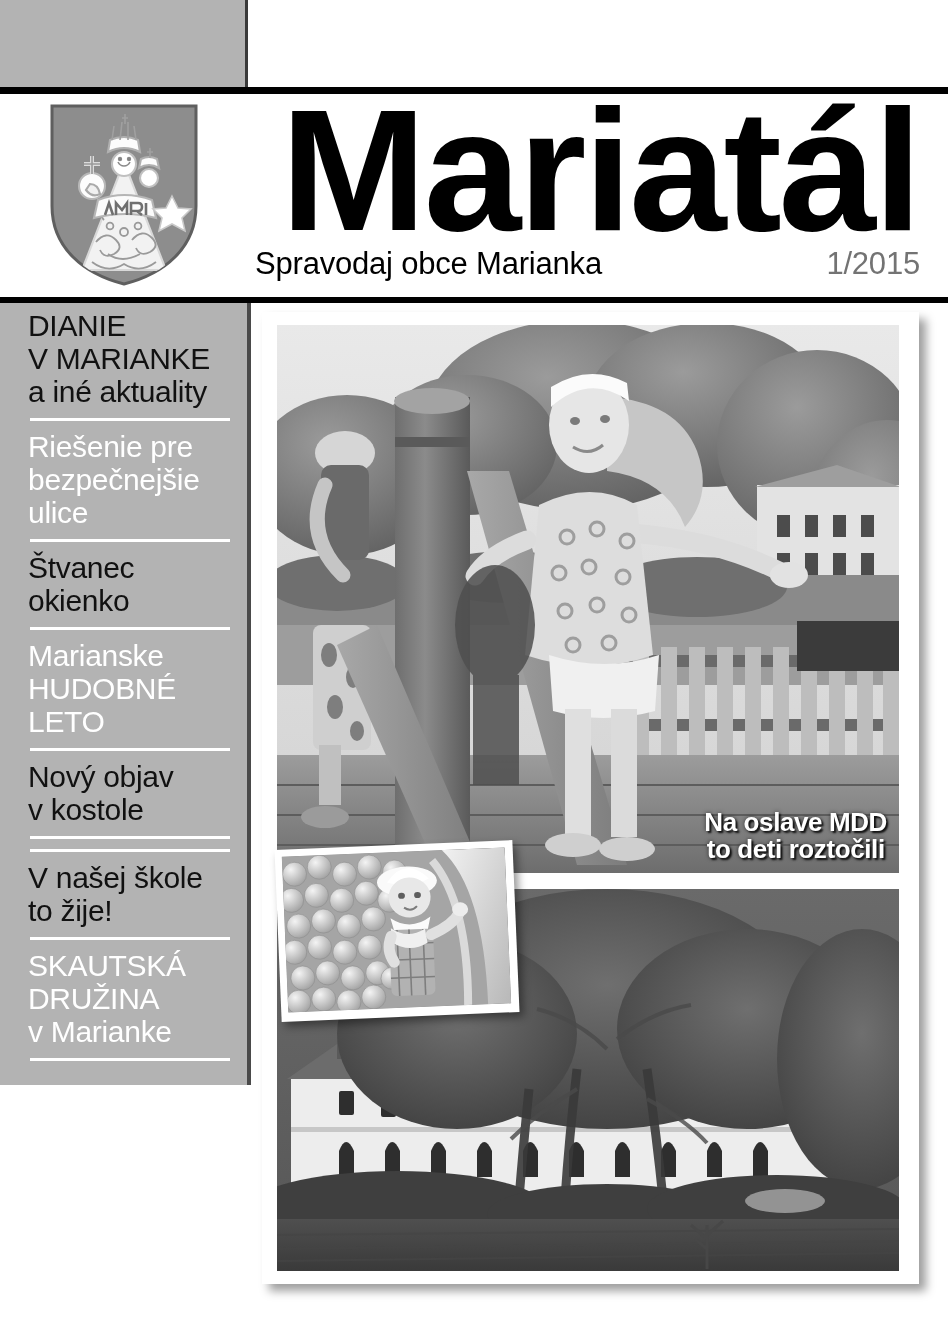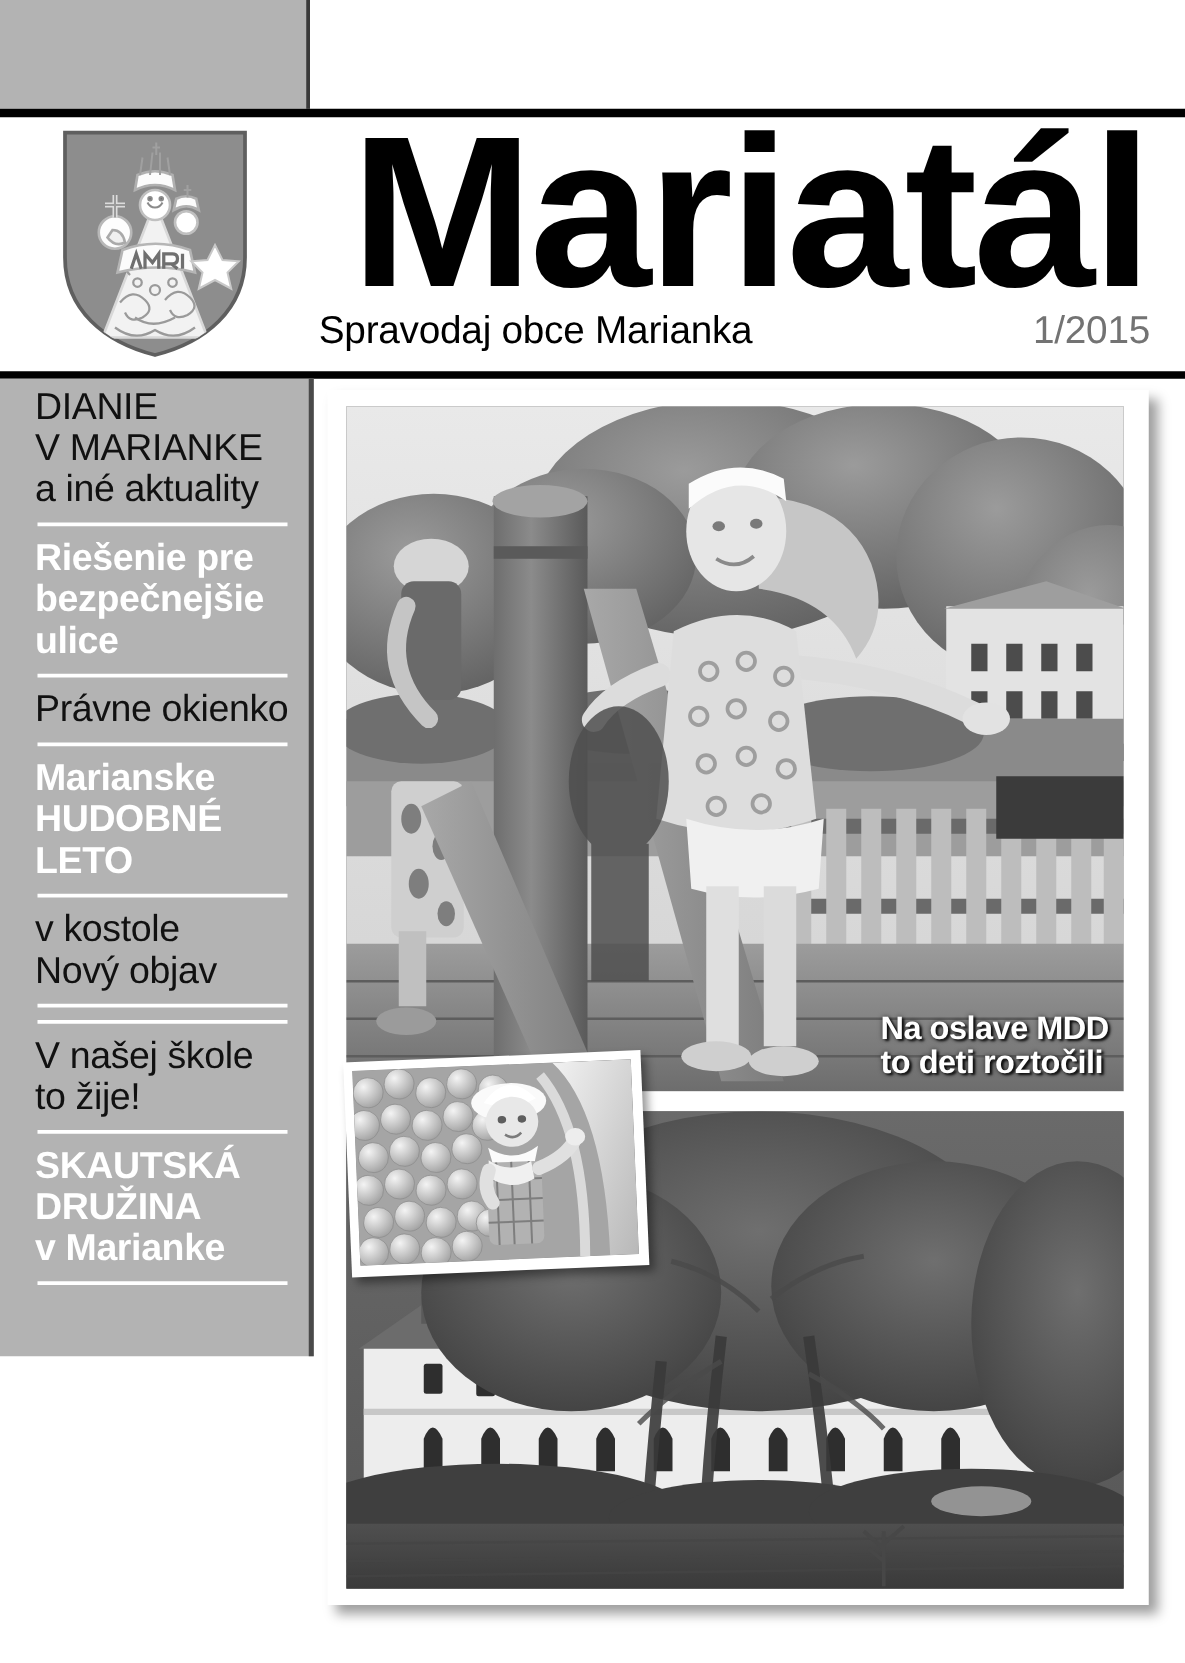--- a/index.html
+++ b/index.html
@@ -108,21 +108,21 @@
   .head-item { margin: 0; padding: 0; }
   .hl-text {
     margin: 0;
     padding: 0;
     color: #111111;
     font-size: 30px;
     line-height: 33px;
     letter-spacing: -0.3px;
   }
   .hl-text.white { color: #ffffff; }
-  .hl-text.bold  { font-weight: 700; }
+  .hl-text.bold  { font-weight: 400; }
   .divider {
     width: 200px;
     height: 3px;
     background: #ffffff;
     margin: 10px 0 9px 2px;
   }
 
   
   .photo-stack {
     position: absolute;
@@ -169,21 +169,21 @@
   .photo-inset .inner {
     width: 100%; height: 100%;
     overflow: hidden;
     background: #8f8f8f;
     position: relative;
   }
   .photo-caption {
     position: absolute;
     right: 12px;
     bottom: 10px;
-    text-align: left;
+    text-align: center;
     color: #ffffff;
     font-weight: 700;
     font-size: 26px;
     line-height: 27px;
     letter-spacing: -0.4px;
     text-shadow: 2px 2px 2px rgba(0,0,0,0.85), 0 0 4px rgba(0,0,0,0.6);
     z-index: 6;
   }
   .photo-caption .cl { display: block; white-space: nowrap; }
 </style>
@@ -271,32 +271,32 @@
         <p class="hl-text">a iné aktuality</p>
       </div>
       <div class="divider"></div>
       <div class="head-item">
         <p class="hl-text white bold">Riešenie pre</p>
         <p class="hl-text white bold">bezpečnejšie</p>
         <p class="hl-text white bold">ulice</p>
       </div>
       <div class="divider"></div>
       <div class="head-item">
-        <p class="hl-text">Právne okienko</p>
+        <p class="hl-text">Štvanec okienko</p>
       </div>
       <div class="divider"></div>
       <div class="head-item">
         <p class="hl-text white bold">Marianske</p>
         <p class="hl-text white bold">HUDOBNÉ</p>
         <p class="hl-text white bold">LETO</p>
       </div>
       <div class="divider"></div>
       <div class="head-item">
+        <p class="hl-text">Nový objav</p>
         <p class="hl-text">v kostole</p>
-        <p class="hl-text">Nový objav</p>
       </div>
       <div class="divider"></div>
       <div class="divider"></div>
       <div class="head-item">
         <p class="hl-text">V našej škole</p>
         <p class="hl-text">to žije!</p>
       </div>
       <div class="divider"></div>
       <div class="head-item">
         <p class="hl-text white bold">SKAUTSKÁ</p>

